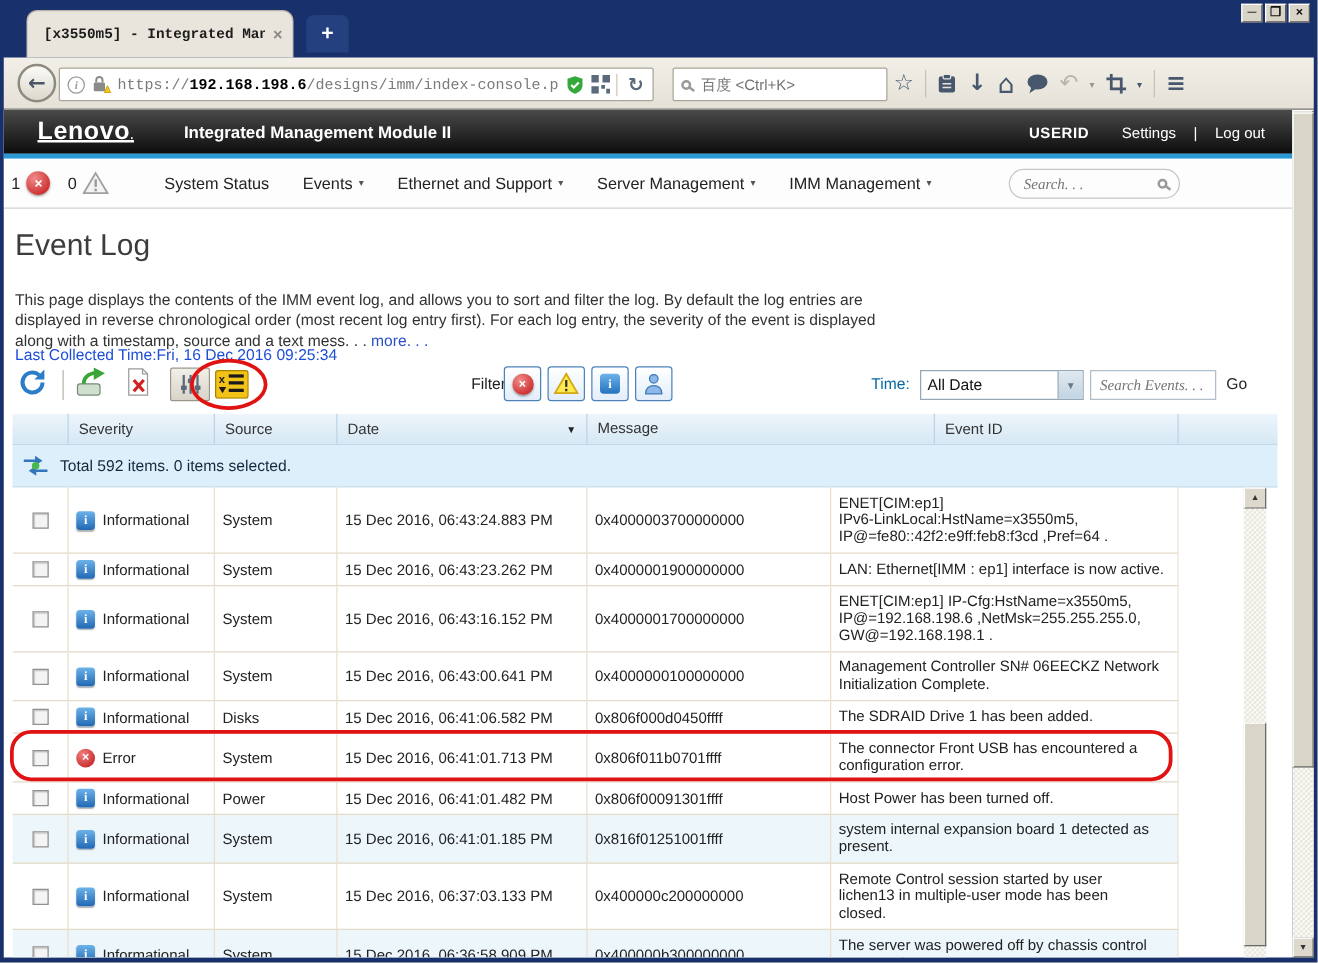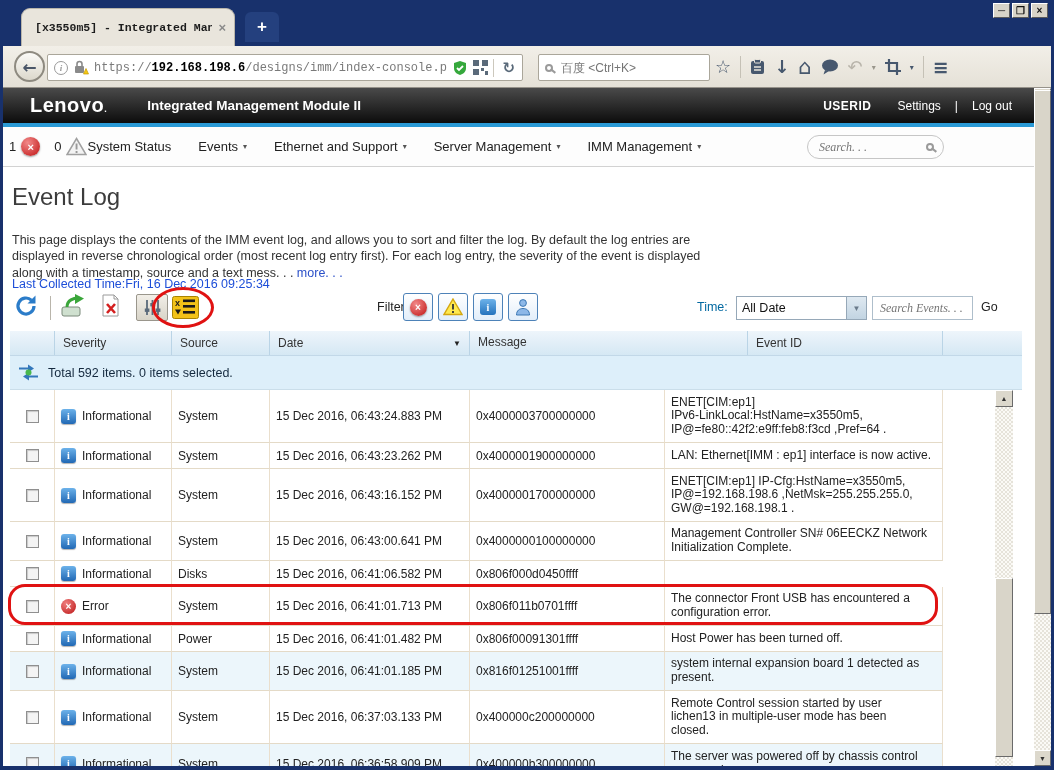--- a/index.html
+++ b/index.html
@@ -38,33 +38,33 @@
   .chromeicons{position:absolute;left:712px;top:6px;height:30px;display:flex;align-items:center;gap:9px;color:#47586e;}
   .cicon{font:18px "DejaVu Sans",sans-serif;line-height:1;}
   .cicon.dis{color:#b9b5ab;}
   .csep{width:1px;height:22px;background:#c5c1b6;}
   .caret-sm{font:8px "DejaVu Sans",sans-serif;color:#9a968c;}
   .hamburger{font:bold 19px "DejaVu Sans",sans-serif;color:#47586e;}
   
   .app{position:absolute;left:3px;top:88px;width:1031px;height:678px;background:#fff;overflow:hidden;}
   .lenovobar{position:absolute;left:0;top:0;width:100%;height:35px;background:linear-gradient(#4a4a4a,#0c0c0c);
              display:flex;align-items:center;color:#fff;}
-  .logo{font:bold 20px "Liberation Sans",sans-serif;letter-spacing:.5px;margin-left:27px;}
+  .logo{font:bold 20px "Liberation Sans",sans-serif;letter-spacing:.5px;margin-left:27px;text-decoration:underline;}
   .logo small{font-size:9px;}
   .apptitle{font:bold 13.5px "Liberation Sans",sans-serif;margin-left:40px;}
   .hdr-right{margin-left:auto;margin-right:22px;display:flex;align-items:center;gap:14px;font:12px "Liberation Sans",sans-serif;}
   .hdr-user{font-weight:bold;letter-spacing:.5px;margin-right:12px;}
   .blueline{position:absolute;left:0;top:35px;width:100%;height:4px;background:#2a9ad6;}
   .menubar{position:absolute;left:0;top:39px;width:100%;height:40px;background:#fdfdfd;border-bottom:1px solid #d2d2d2;
            display:flex;align-items:center;font:13px "Liberation Sans",sans-serif;color:#222;}
   .statusicons{display:flex;align-items:center;gap:5px;margin-left:6px;}
   .redx{width:19px;height:19px;border-radius:50%;background:radial-gradient(circle at 35% 30%,#f28a8a,#bf1212);
         color:#fff;font:bold 11px "Liberation Sans",sans-serif;display:flex;align-items:center;justify-content:center;
         box-shadow:0 1px 2px rgba(0,0,0,.4);}
-  .navitems{display:flex;align-items:flex-start;gap:27px;}
+  .navitems{display:flex;align-items:flex-start;gap:27px;margin-left:44px;}
   .navitem{display:flex;align-items:center;gap:5px;cursor:default;}
   .caret{font-size:8px;color:#555;}
   .navsearch{position:absolute;left:804px;top:8px;width:137px;height:24px;border:1px solid #c6c6c6;border-radius:12px;
              display:flex;align-items:center;padding:0 9px;gap:6px;}
   .navsearch input{border:none;outline:none;flex:1;font:italic 12px "Liberation Serif",serif;color:#0f172a;background:transparent;width:80px;}
   
   .pagetitle{position:absolute;left:9px;top:95px;font:24px "Liberation Sans",sans-serif;color:#3c3c3c;}
   .desc{position:absolute;left:9px;top:131px;width:706px;font:12.5px "Liberation Sans",sans-serif;color:#333;line-height:1.32;}
   .morelink{color:#2b50c8;cursor:pointer;}
   .lastcollected{position:absolute;left:9px;top:189px;font:12.5px "Liberation Sans",sans-serif;color:#1d4ed8;}
@@ -428,20 +428,21 @@
           <div class="cell col-check">
             <span class="cb"></span>
           </div>
           <div class="cell col-sev">
             <span class="sev-icon info">i</span>
             <span>Informational</span>
           </div>
           <div class="cell col-src">Disks</div>
           <div class="cell col-date">15 Dec 2016, 06:41:06.582 PM</div>
           <div class="cell col-id">0x806f000d0450ffff</div>
+          <div class="cell col-msg">The SDRAID Drive 1 has been added.</div>
         </div>
         <div class="trow" style="min-height: 39px;">
           <div class="cell col-check">
             <span class="cb"></span>
           </div>
           <div class="cell col-sev">
             <span class="sev-icon error">×</span>
             <span>Error</span>
           </div>
           <div class="cell col-src">System</div>

